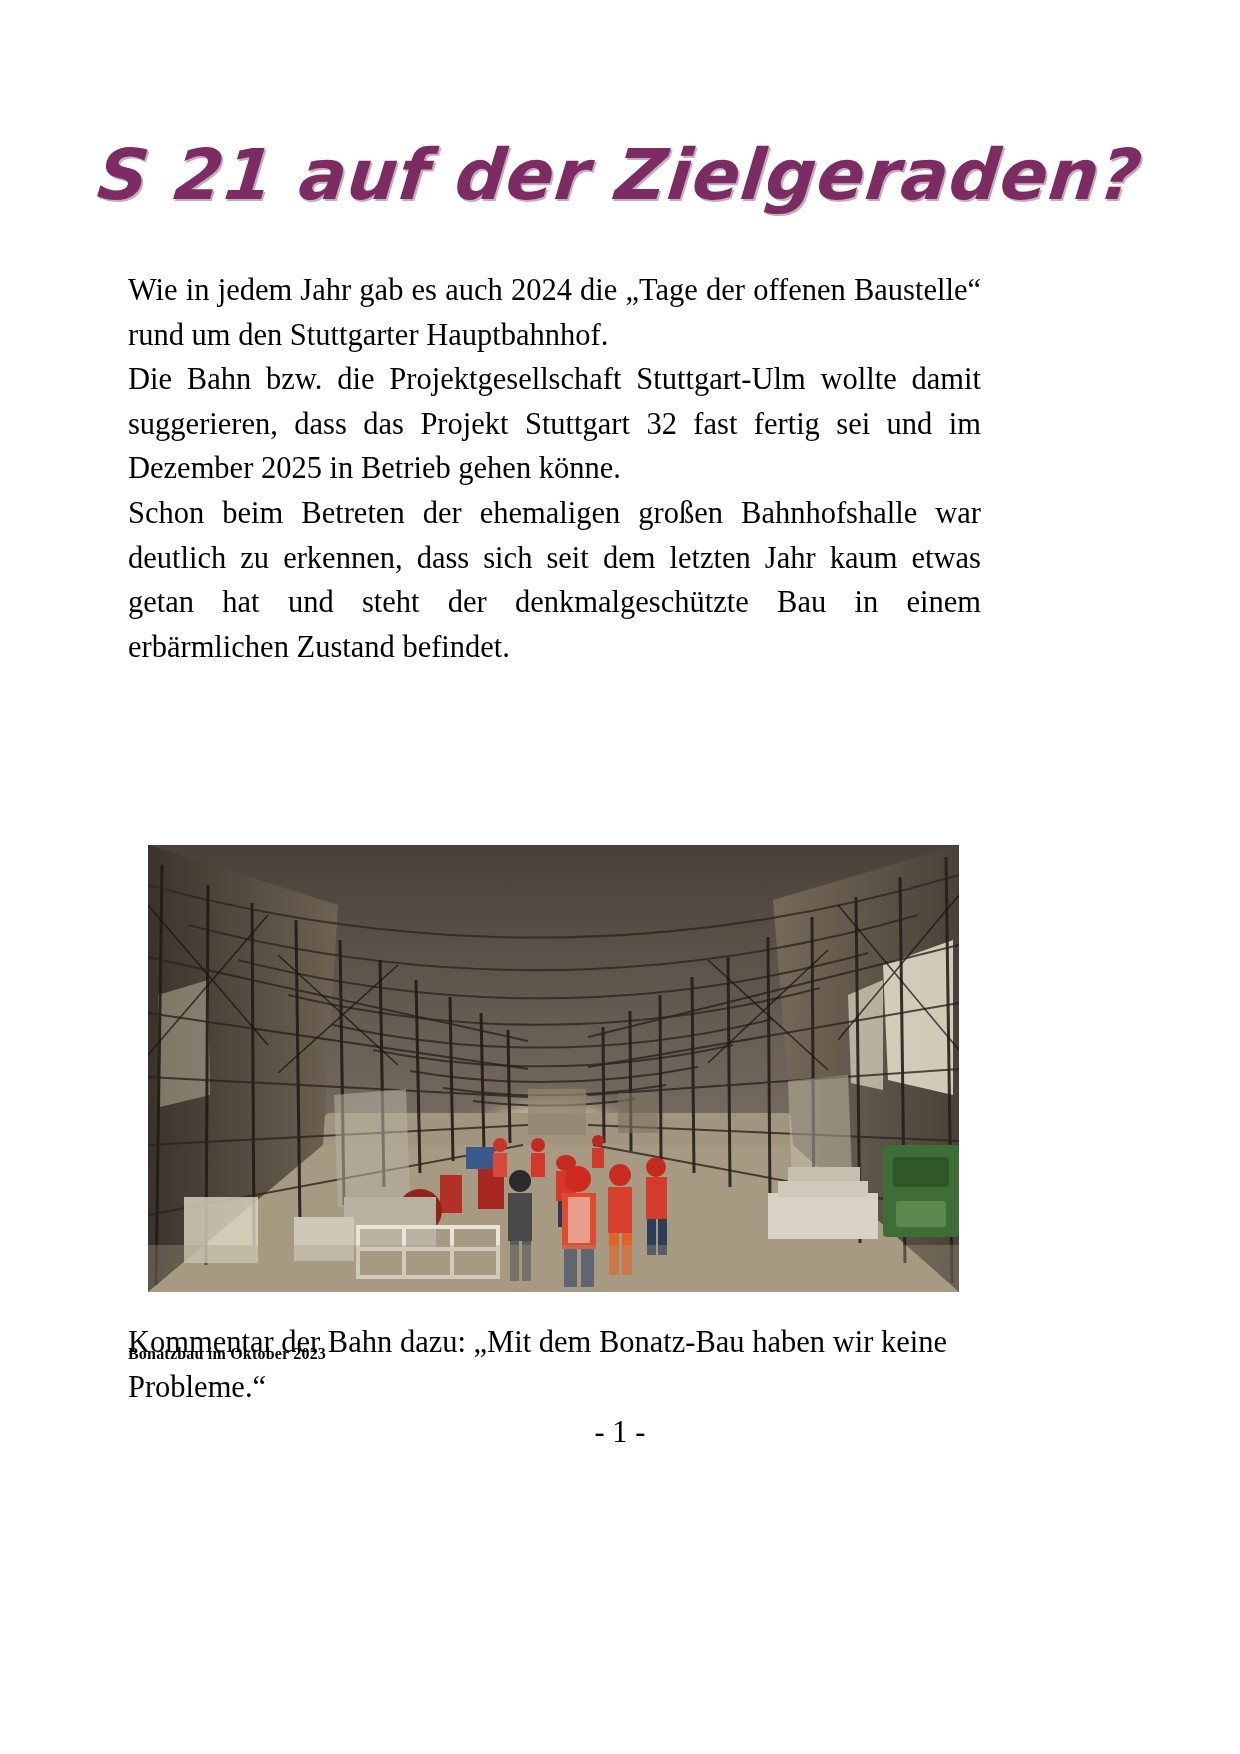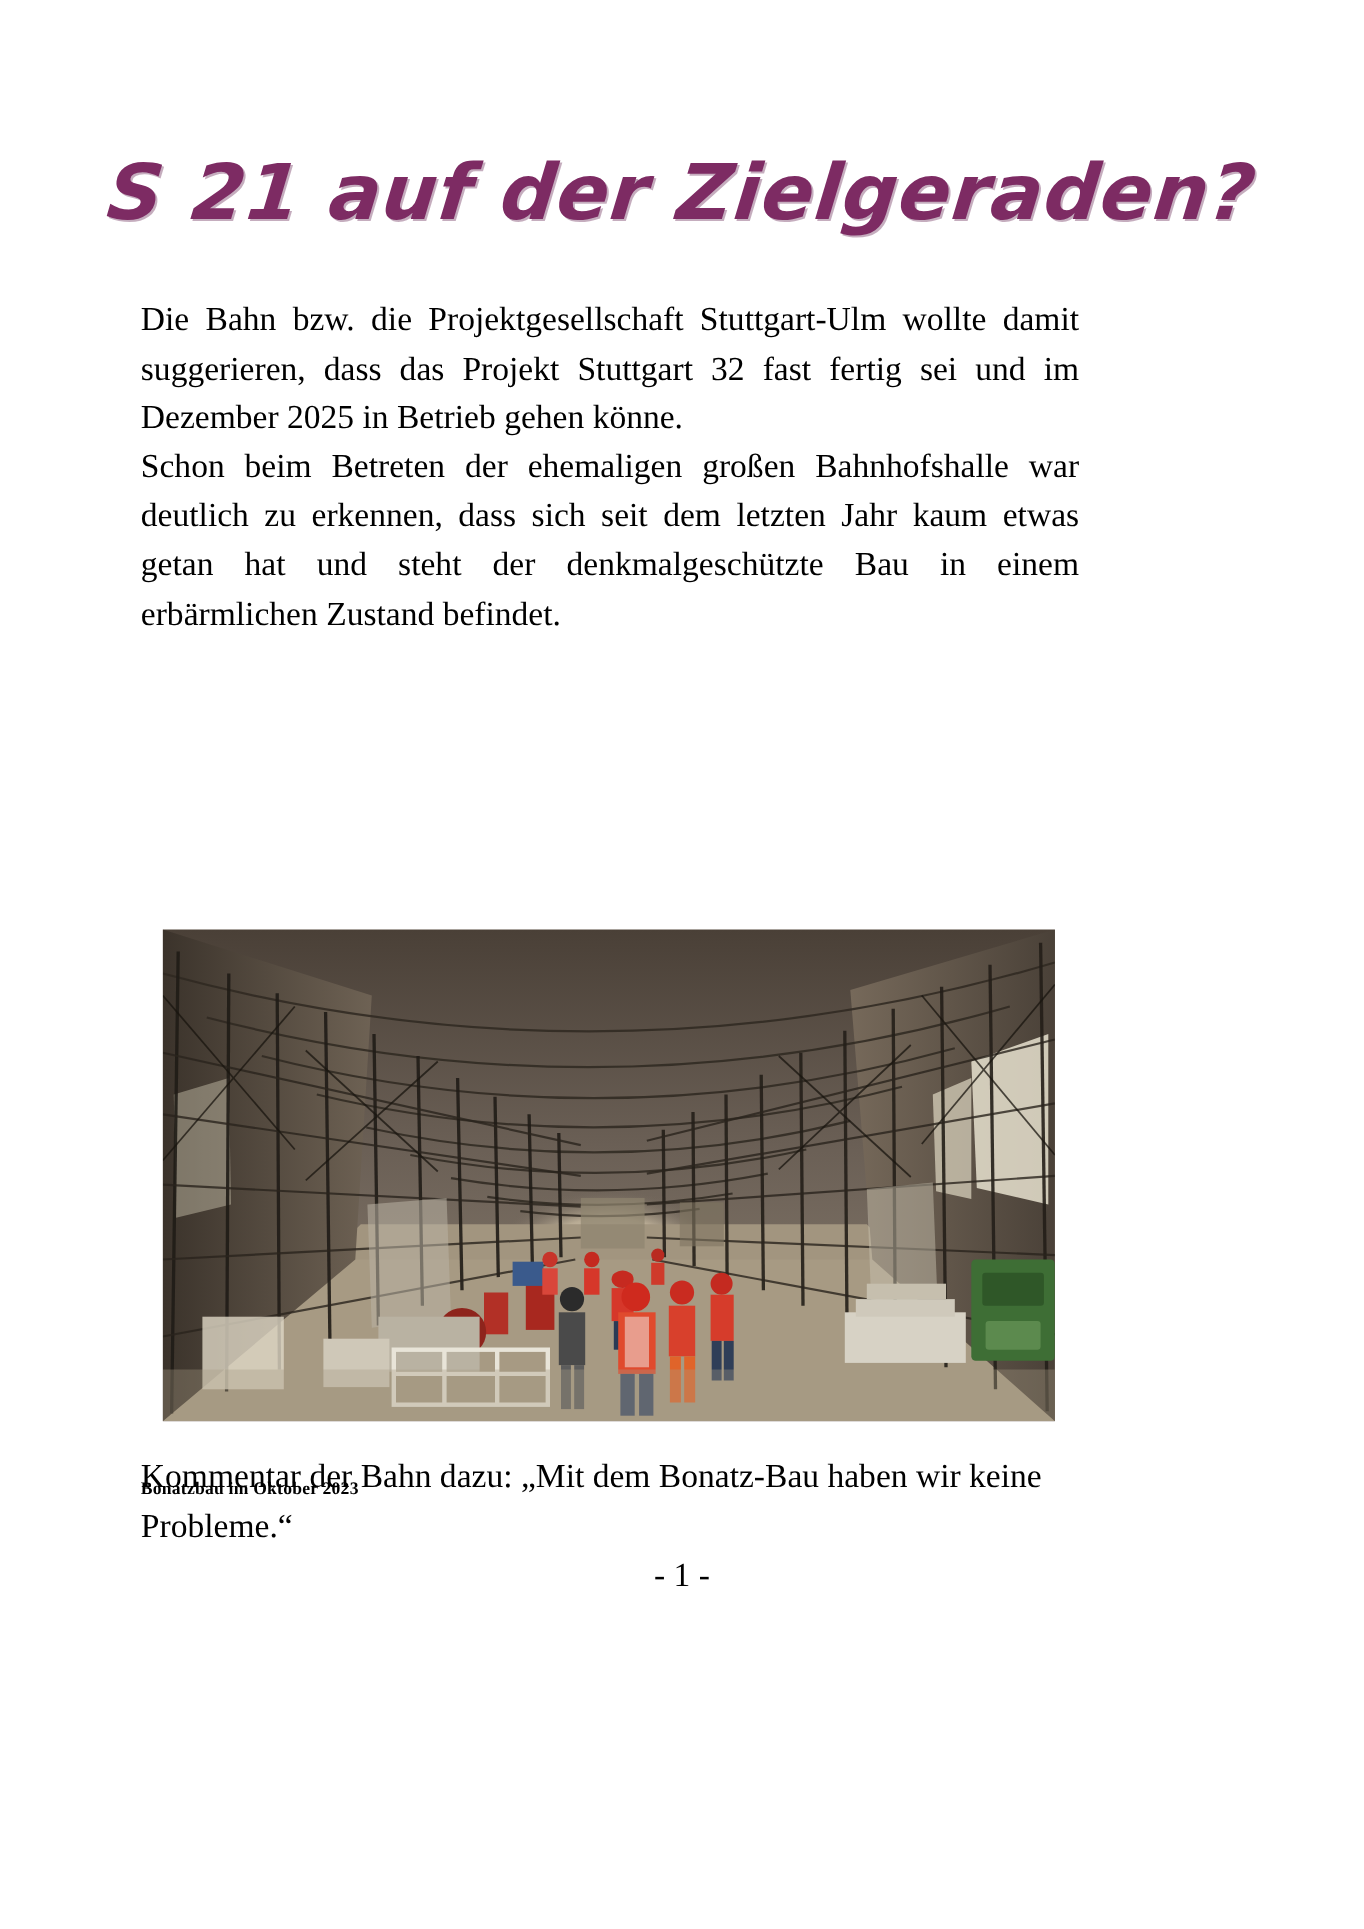--- a/index.html
+++ b/index.html
@@ -97,20 +97,21 @@
   }
 </style>
 </head>
 <body>
 
 <div class="page">
 
   <div class="title">S 21 auf der Zielgeraden?</div>
 
   <div class="body-text">
+    <p>Wie in jedem Jahr gab es auch 2024 die „Tage der offenen Baustelle“ rund um den Stuttgarter Hauptbahnhof.</p>
     <p>Die Bahn bzw. die Projektgesellschaft Stuttgart-Ulm wollte damit suggerieren, dass das Projekt Stuttgart 32 fast fertig sei und im Dezember 2025 in Betrieb gehen könne.</p>
     <p>Schon beim Betreten der ehemaligen großen Bahnhofshalle war deutlich zu erkennen, dass sich seit dem letzten Jahr kaum etwas getan hat und steht der denkmalgeschützte Bau in einem erbärmlichen Zustand befindet.</p>
   </div>
 
   <div class="figure">
     <svg width="811" height="447" viewBox="0 0 811 447" xmlns="http://www.w3.org/2000/svg">
       <defs>
         <linearGradient id="hallGrad" x1="0" y1="0" x2="0" y2="1">
           <stop offset="0%" stop-color="#4a4037"></stop>
           <stop offset="45%" stop-color="#6b6056"></stop>

